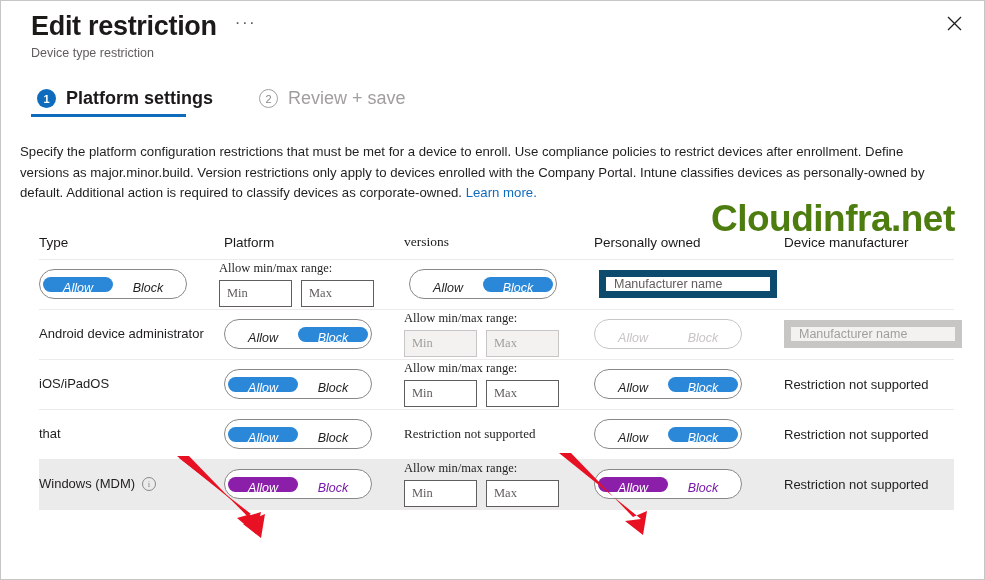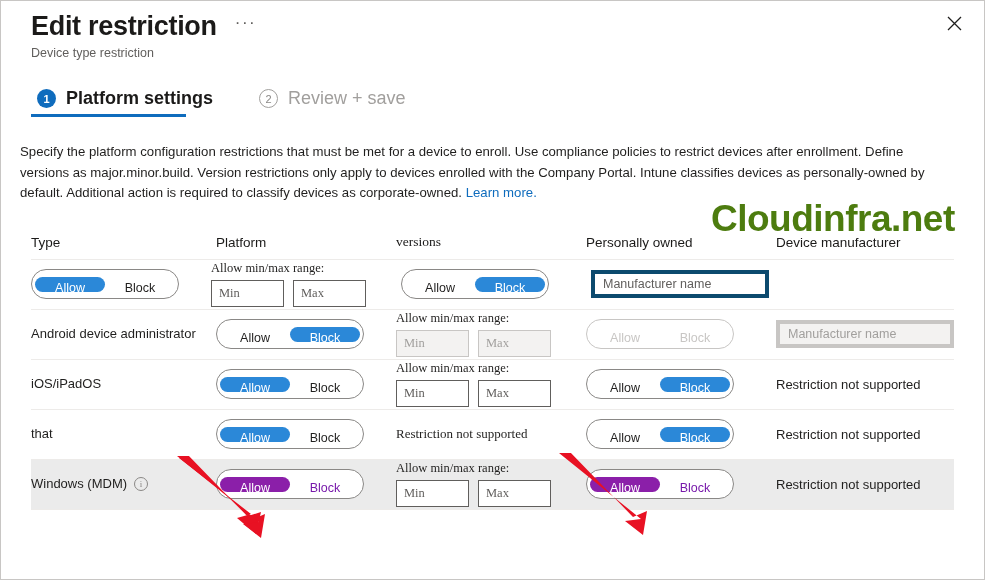--- a/index.html
+++ b/index.html
@@ -145,21 +145,21 @@
     position: relative;
     z-index: 2;
   }
   .description a {
     color: #0f6cbd;
     text-decoration: none;
   }
 
   
   .table {
-    margin: 18px 30px 0 30px;
+    margin: 18px 30px 0 38px;
     position: relative;
     z-index: 2;
   }
   .row {
     display: flex;
     align-items: center;
     border-bottom: 1px solid #edebe9;
     min-height: 50px;
   }
   .row.head {
@@ -204,20 +204,21 @@
   .pill-opt {
     flex: 1;
     text-align: center;
     font-size: 12.5px;
     border-radius: 999px;
     line-height: 22px;
     height: 15px;
     cursor: pointer;
     color: #201f1e;
     user-select: none;
+    font-style: italic;
   }
   .pill-opt.sel { background: #2b88d8; color: #ffffff; }
   .pill.purple .pill-opt { color: #7719aa; }
   .pill.purple .pill-opt.sel { background: #8b1fa9; color: #ffffff; }
   .pill.disabled { border-color: #c8c6c4; }
   .pill.disabled .pill-opt { color: #c8c6c4; cursor: default; }
 
   
   .range-label {
     font-size: 12.5px;
@@ -238,21 +239,21 @@
   }
   .tinput::placeholder { color: #605e5c; opacity: 1; }
   .tinput.disabled {
     background: #f3f2f1;
     border-color: #c8c6c4;
   }
   .tinput.disabled::placeholder { color: #a19f9d; }
   .manu-input {
     width: 178px;
     height: 28px;
-    border: 4px solid #0c4a6e;
+    border: 7px solid #0c4a6e;
     background: #ffffff;
     font-family: inherit;
     font-size: 12.5px;
     color: #201f1e;
     padding: 0 8px;
     border-radius: 0;
   }
   .manu-input::placeholder { color: #605e5c; opacity: 1; }
   .manu-input.disabled {
     background: #f3f2f1;

